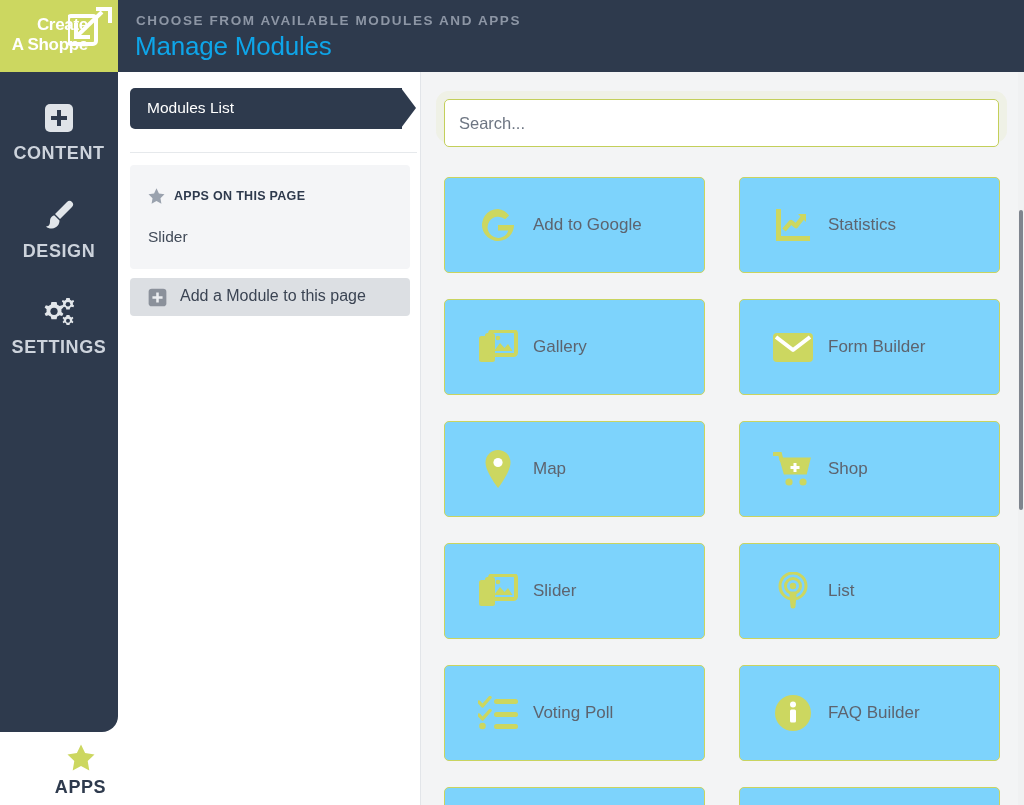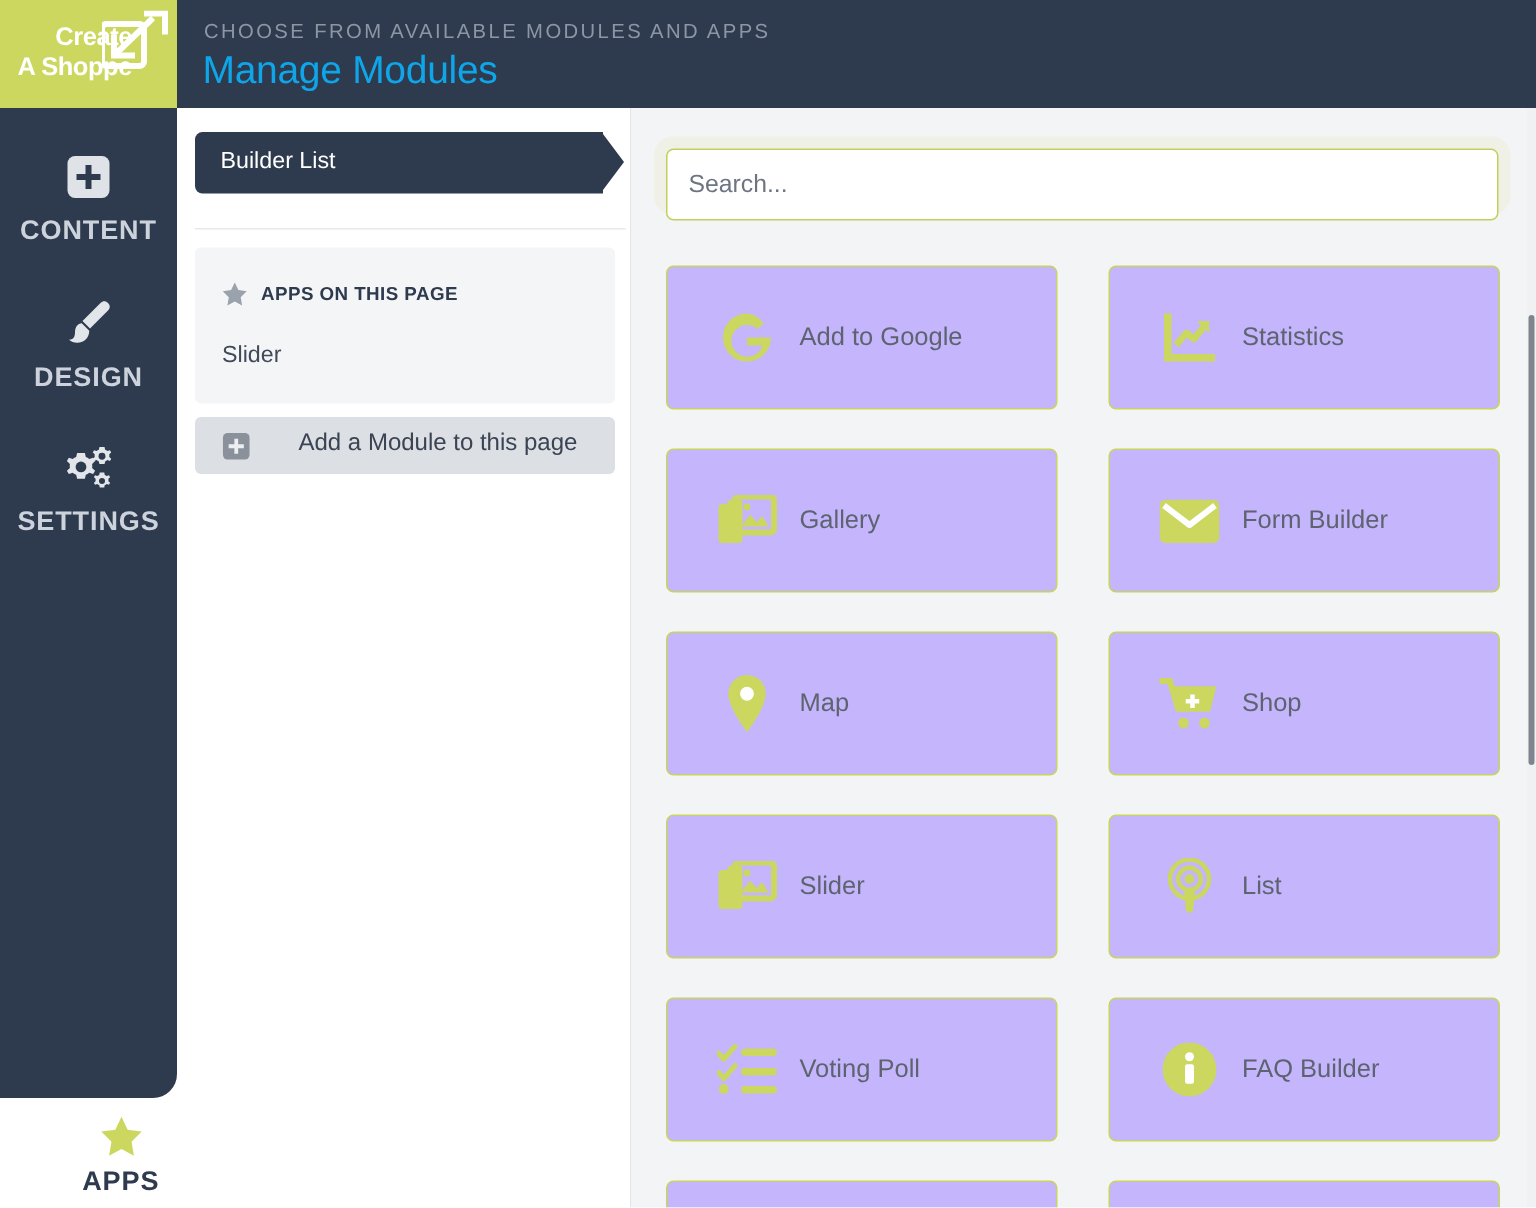--- a/index.html
+++ b/index.html
@@ -75,21 +75,21 @@
   .header {
     position: absolute; left: 118px; top: 0;
     width: 906px; height: 72px;
     background: #2e3a4d;
   }
   .header-kicker {
     position: absolute; left: 18px; top: 13px;
     font-size: 13.5px;
     letter-spacing: 1.6px;
     color: #8d96a5;
-    font-weight: 400;
+    font-weight: 700;
   }
   .header-title {
     position: absolute; left: 17px; top: 31px;
     font-size: 26px;
     color: #0ea5e9;
     font-weight: 400;
     letter-spacing: -0.2px;
   }
 
   
@@ -160,21 +160,20 @@
     cursor: pointer;
   }
   .add-module-icon {
     position: absolute; left: 18px; top: 10px;
     width: 19px; height: 19px;
   }
   .add-module-label {
     position: absolute; left: 50px; top: 9px;
     font-size: 16px;
     color: #3b4453;
-    margin-left: 19px;
   }
 
   
   .content {
     position: absolute; left: 421px; top: 72px;
     width: 597px; height: 733px;
     background: #f3f4f5;
     overflow: hidden;
   }
   .content-inner {
@@ -205,21 +204,21 @@
   .grid {
     position: absolute; left: 23px; top: 105px;
     width: 556px;
     display: grid;
     grid-template-columns: 261px 261px;
     column-gap: 34px;
     row-gap: 26px;
   }
   .card {
     height: 96px;
-    background: #c4b5fd;
+    background: #7dd3fc;
     border: 1px solid #c9d45f;
     border-radius: 5px;
     display: flex;
     align-items: center;
     cursor: pointer;
   }
   .card-icon {
     width: 46px; height: 40px;
     margin-left: 30px;
     display: flex; align-items: center; justify-content: center;
@@ -320,21 +319,21 @@
   <div class="header">
     <div class="header-kicker">CHOOSE FROM AVAILABLE MODULES AND APPS</div>
     <div class="header-title">Manage Modules</div>
   </div>
 
   <div class="midpanel">
 
     <div class="tab">
       <div class="tab-body"></div>
       <div class="tab-arrow"></div>
-      <div class="tab-label">Builder List</div>
+      <div class="tab-label">Modules List</div>
     </div>
 
     <div class="divider"></div>
 
     <div class="apps-box">
       <div class="apps-head">
         <svg width="17" height="16" viewBox="0 0 28 27">
           <path d="M14 0.5 l4.1 8.6 l9.4 1.3 l-6.8 6.7 l1.6 9.4 l-8.3 -4.5 l-8.3 4.5 l1.6 -9.4 l-6.8 -6.7 l9.4 -1.3 z" fill="#9aa2ae"></path>
         </svg>
         <span class="apps-head-label">APPS ON THIS PAGE</span>

